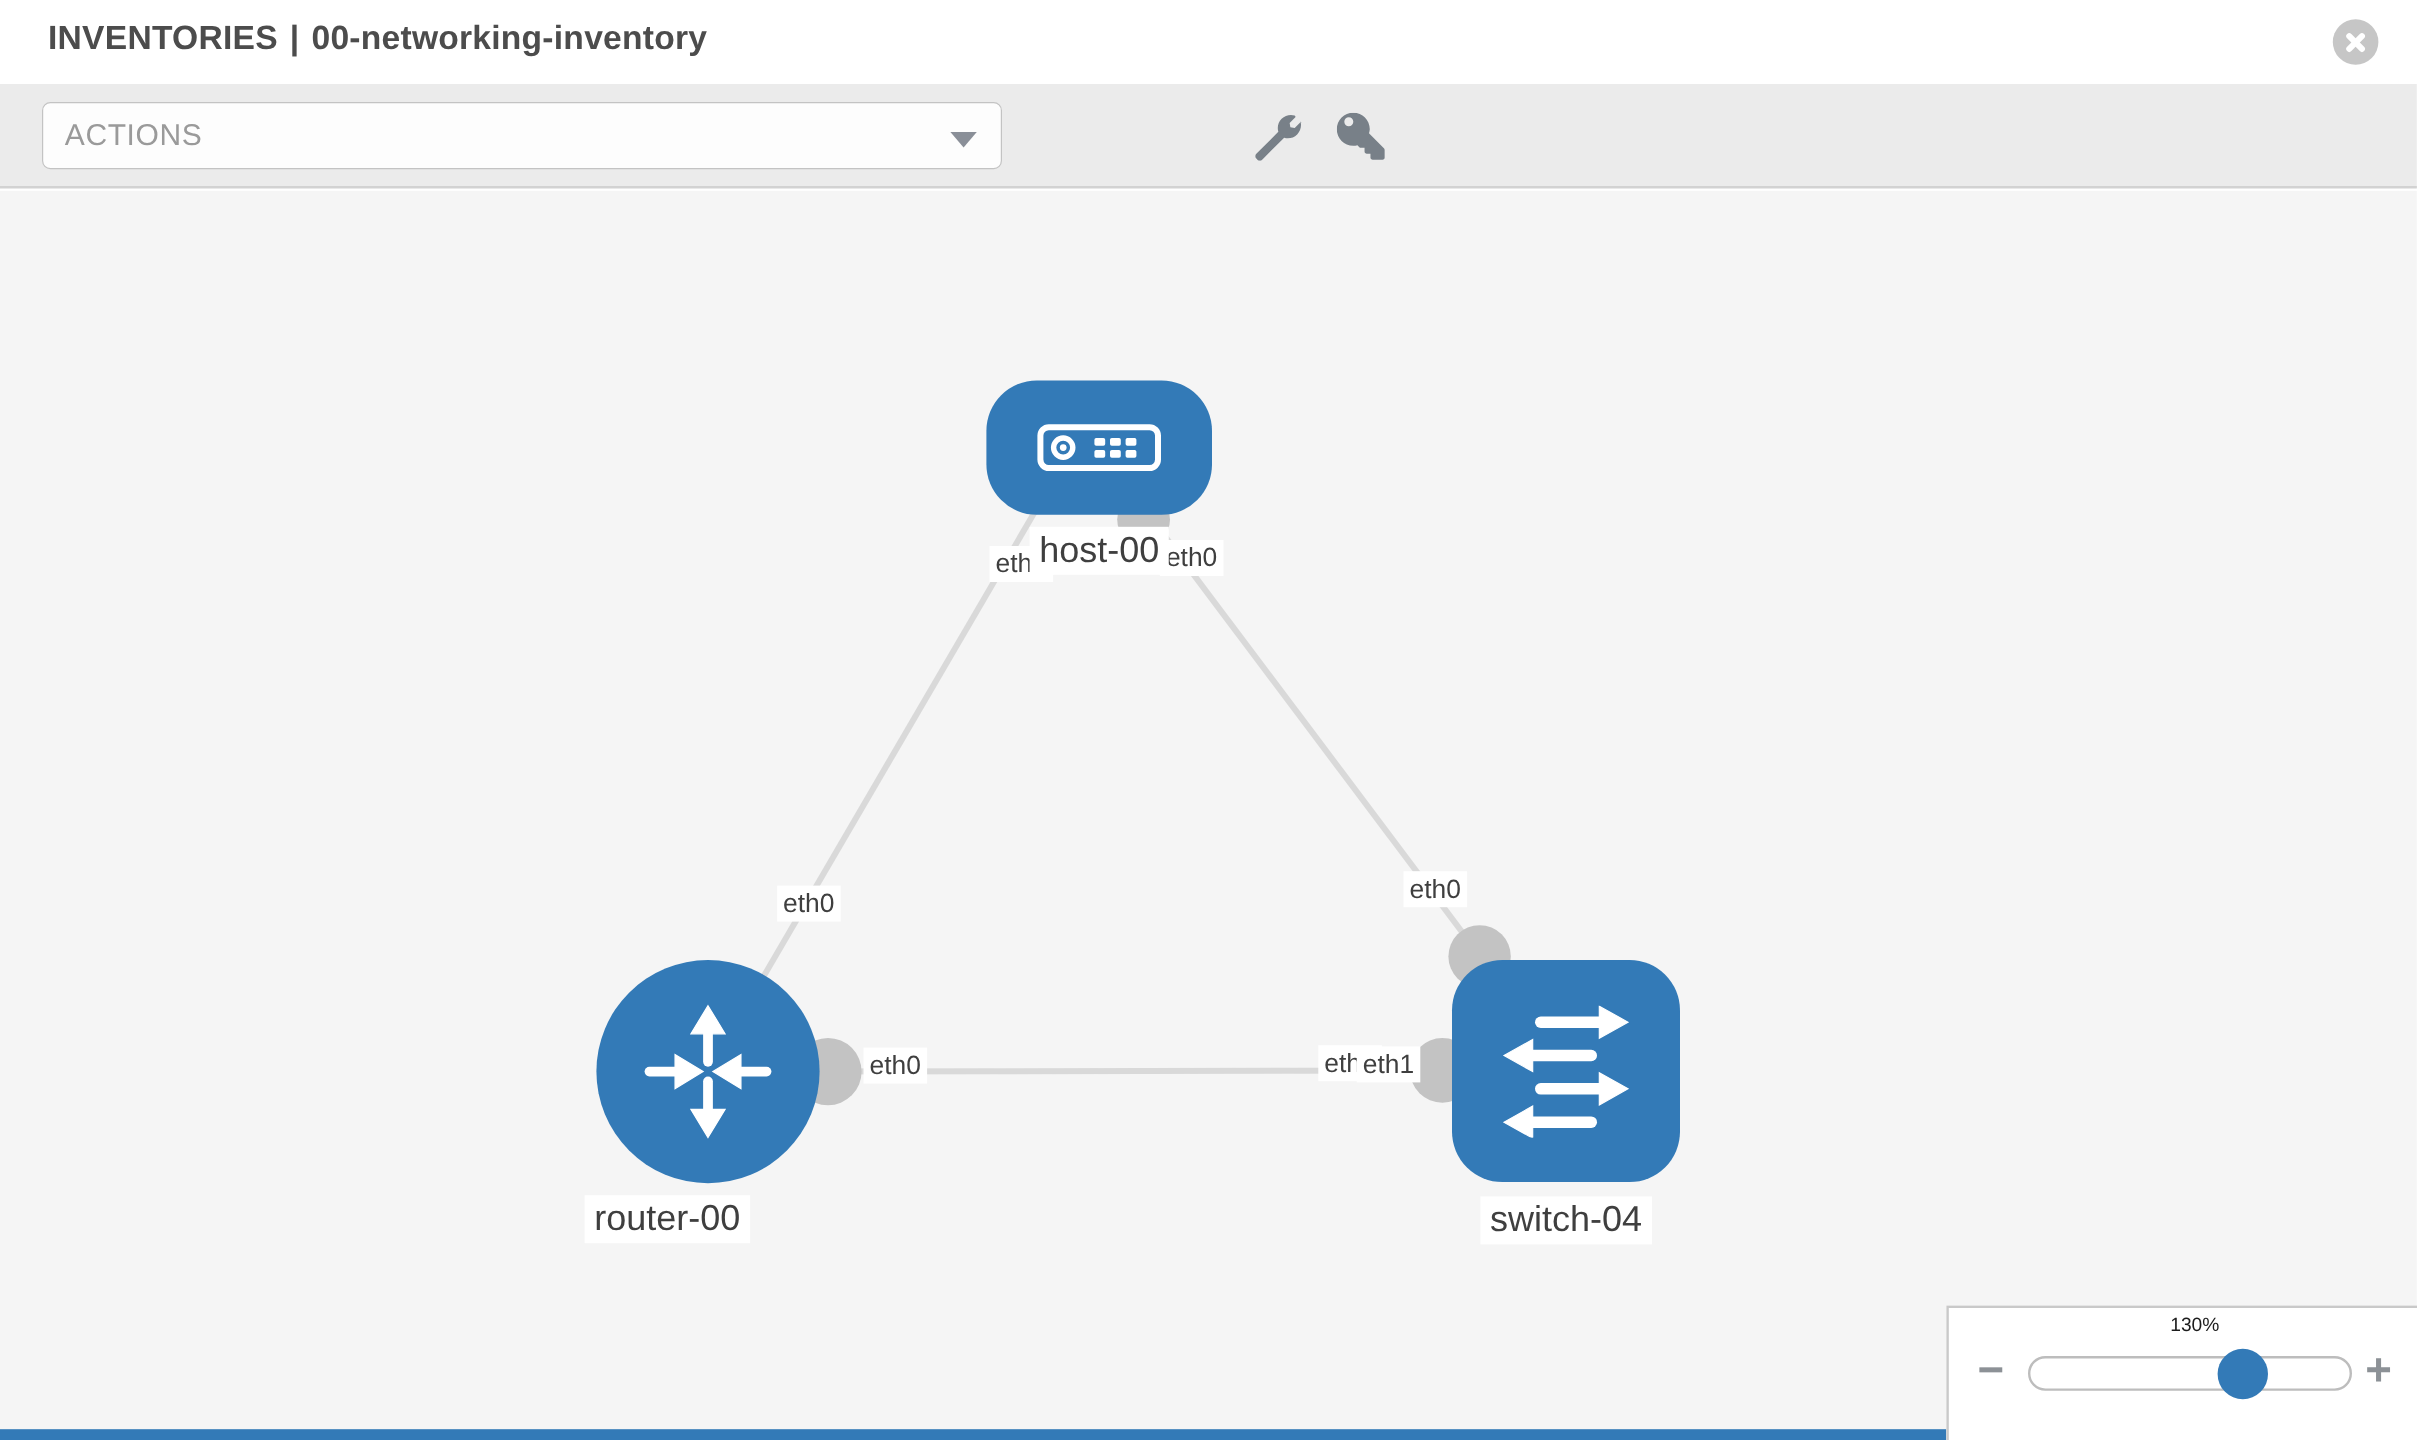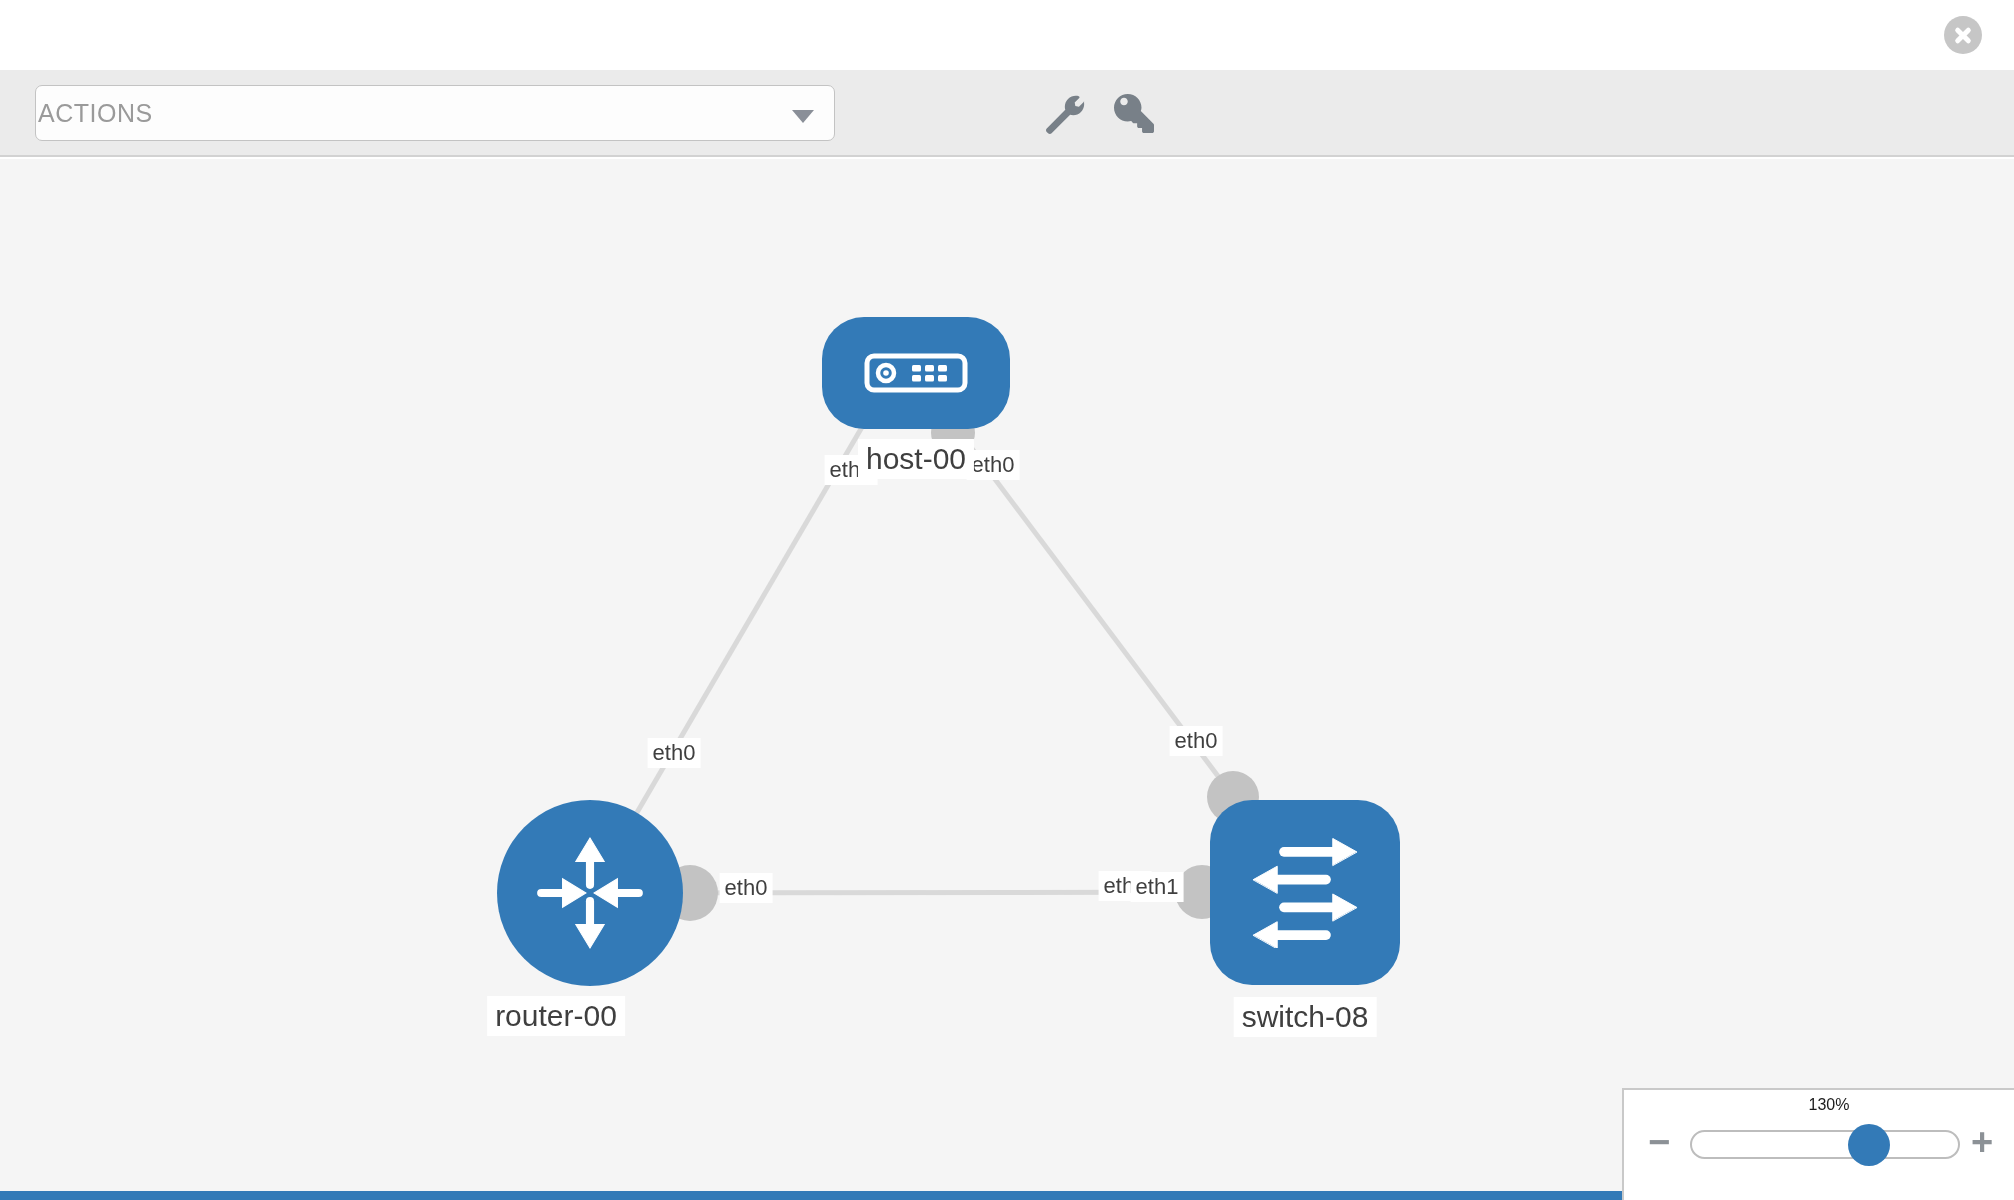--- a/index.html
+++ b/index.html
@@ -17,21 +17,21 @@
   .close-btn .bar { position:absolute; left:9px; top:16.5px; width:20px; height:5px;
     background:#ffffff; border-radius:3px; }
   .close-btn .bar.b1 { transform:rotate(45deg); }
   .close-btn .bar.b2 { transform:rotate(-45deg); }
 
   
   .toolbar { position:absolute; left:0; top:70px; width:2014px; height:87px;
     background:#ebebeb; border-bottom:2px solid #d2d2d2; z-index:20; }
   .tb-box { position:absolute; top:15px; height:56px; background:#fdfdfd;
     border:1px solid #c3c3c3; border-radius:7px; display:flex; align-items:center;
-    padding:0 2px; font-size:25px; color:#9a9a9a; letter-spacing:0.5px; cursor:pointer; }
+    padding:0 18px; font-size:25px; color:#9a9a9a; letter-spacing:0.5px; cursor:pointer; }
   .tb-actions { left:35px; width:800px; }
   .tb-search  { left:1181px; width:797px; }
   .caret { position:absolute; right:20px; top:24px; width:0; height:0;
     border-left:11px solid transparent; border-right:11px solid transparent;
     border-top:13px solid #8a8f98; }
   .tool-ico { position:absolute; top:24px; width:40px; height:40px; color:#788088; cursor:pointer; }
   .tool-wrench { left:1046px; }
   .tool-key   { left:1114px; }
   .tool-ico svg { width:40px; height:40px; }
 
@@ -65,20 +65,23 @@
   .zoom-thumb { position:absolute; left:156px; top:-8px; width:42px; height:42px;
     border-radius:50%; background:#337ab7; cursor:pointer; }
 
   .bottom-strip { position:absolute; left:0; top:1191px; width:1622px; height:9px;
     background:#337ab7; z-index:25; }
 </style>
 </head>
 <body>
 
 <div class="header">
+  <div class="title">
+    <span>INVENTORIES</span><span class="sep">|</span><span>00-networking-inventory</span>
+  </div>
   <div class="close-btn">
     <span class="bar b1"></span>
     <span class="bar b2"></span>
   </div>
 </div>
 
 <div class="toolbar">
   <div class="tb-box tb-actions">
     <span>ACTIONS</span>
     <span class="caret"></span>
@@ -162,21 +165,21 @@
   <div class="lbl port-lbl" style="left:851px;  top:311px;">eth0</div>
   <div class="lbl port-lbl" style="left:993px;  top:306px;">eth0</div>
   <div class="lbl port-lbl" style="left:674px;  top:594px;">eth0</div>
   <div class="lbl port-lbl" style="left:746px;  top:729px;">eth0</div>
   <div class="lbl port-lbl" style="left:1196px; top:582px;">eth0</div>
   <div class="lbl port-lbl" style="left:1125px; top:727px;">eth1</div>
   <div class="lbl port-lbl" style="left:1157px; top:728px;">eth1</div>
 
   <div class="lbl node-lbl" style="left:916px;  top:300px;">host-00</div>
   <div class="lbl node-lbl" style="left:556px;  top:857px;">router-00</div>
-  <div class="lbl node-lbl" style="left:1305px; top:858px;">switch-08</div>
+  <div class="lbl node-lbl" style="left:1305px; top:858px;">switch-04</div>
 </div>
 
 <div class="zoom-panel">
   <div class="zoom-level">130%</div>
   <div class="zoom-minus">−</div>
   <div class="zoom-track">
     <div class="zoom-thumb"></div>
   </div>
   <div class="zoom-plus">+</div>
 </div>

